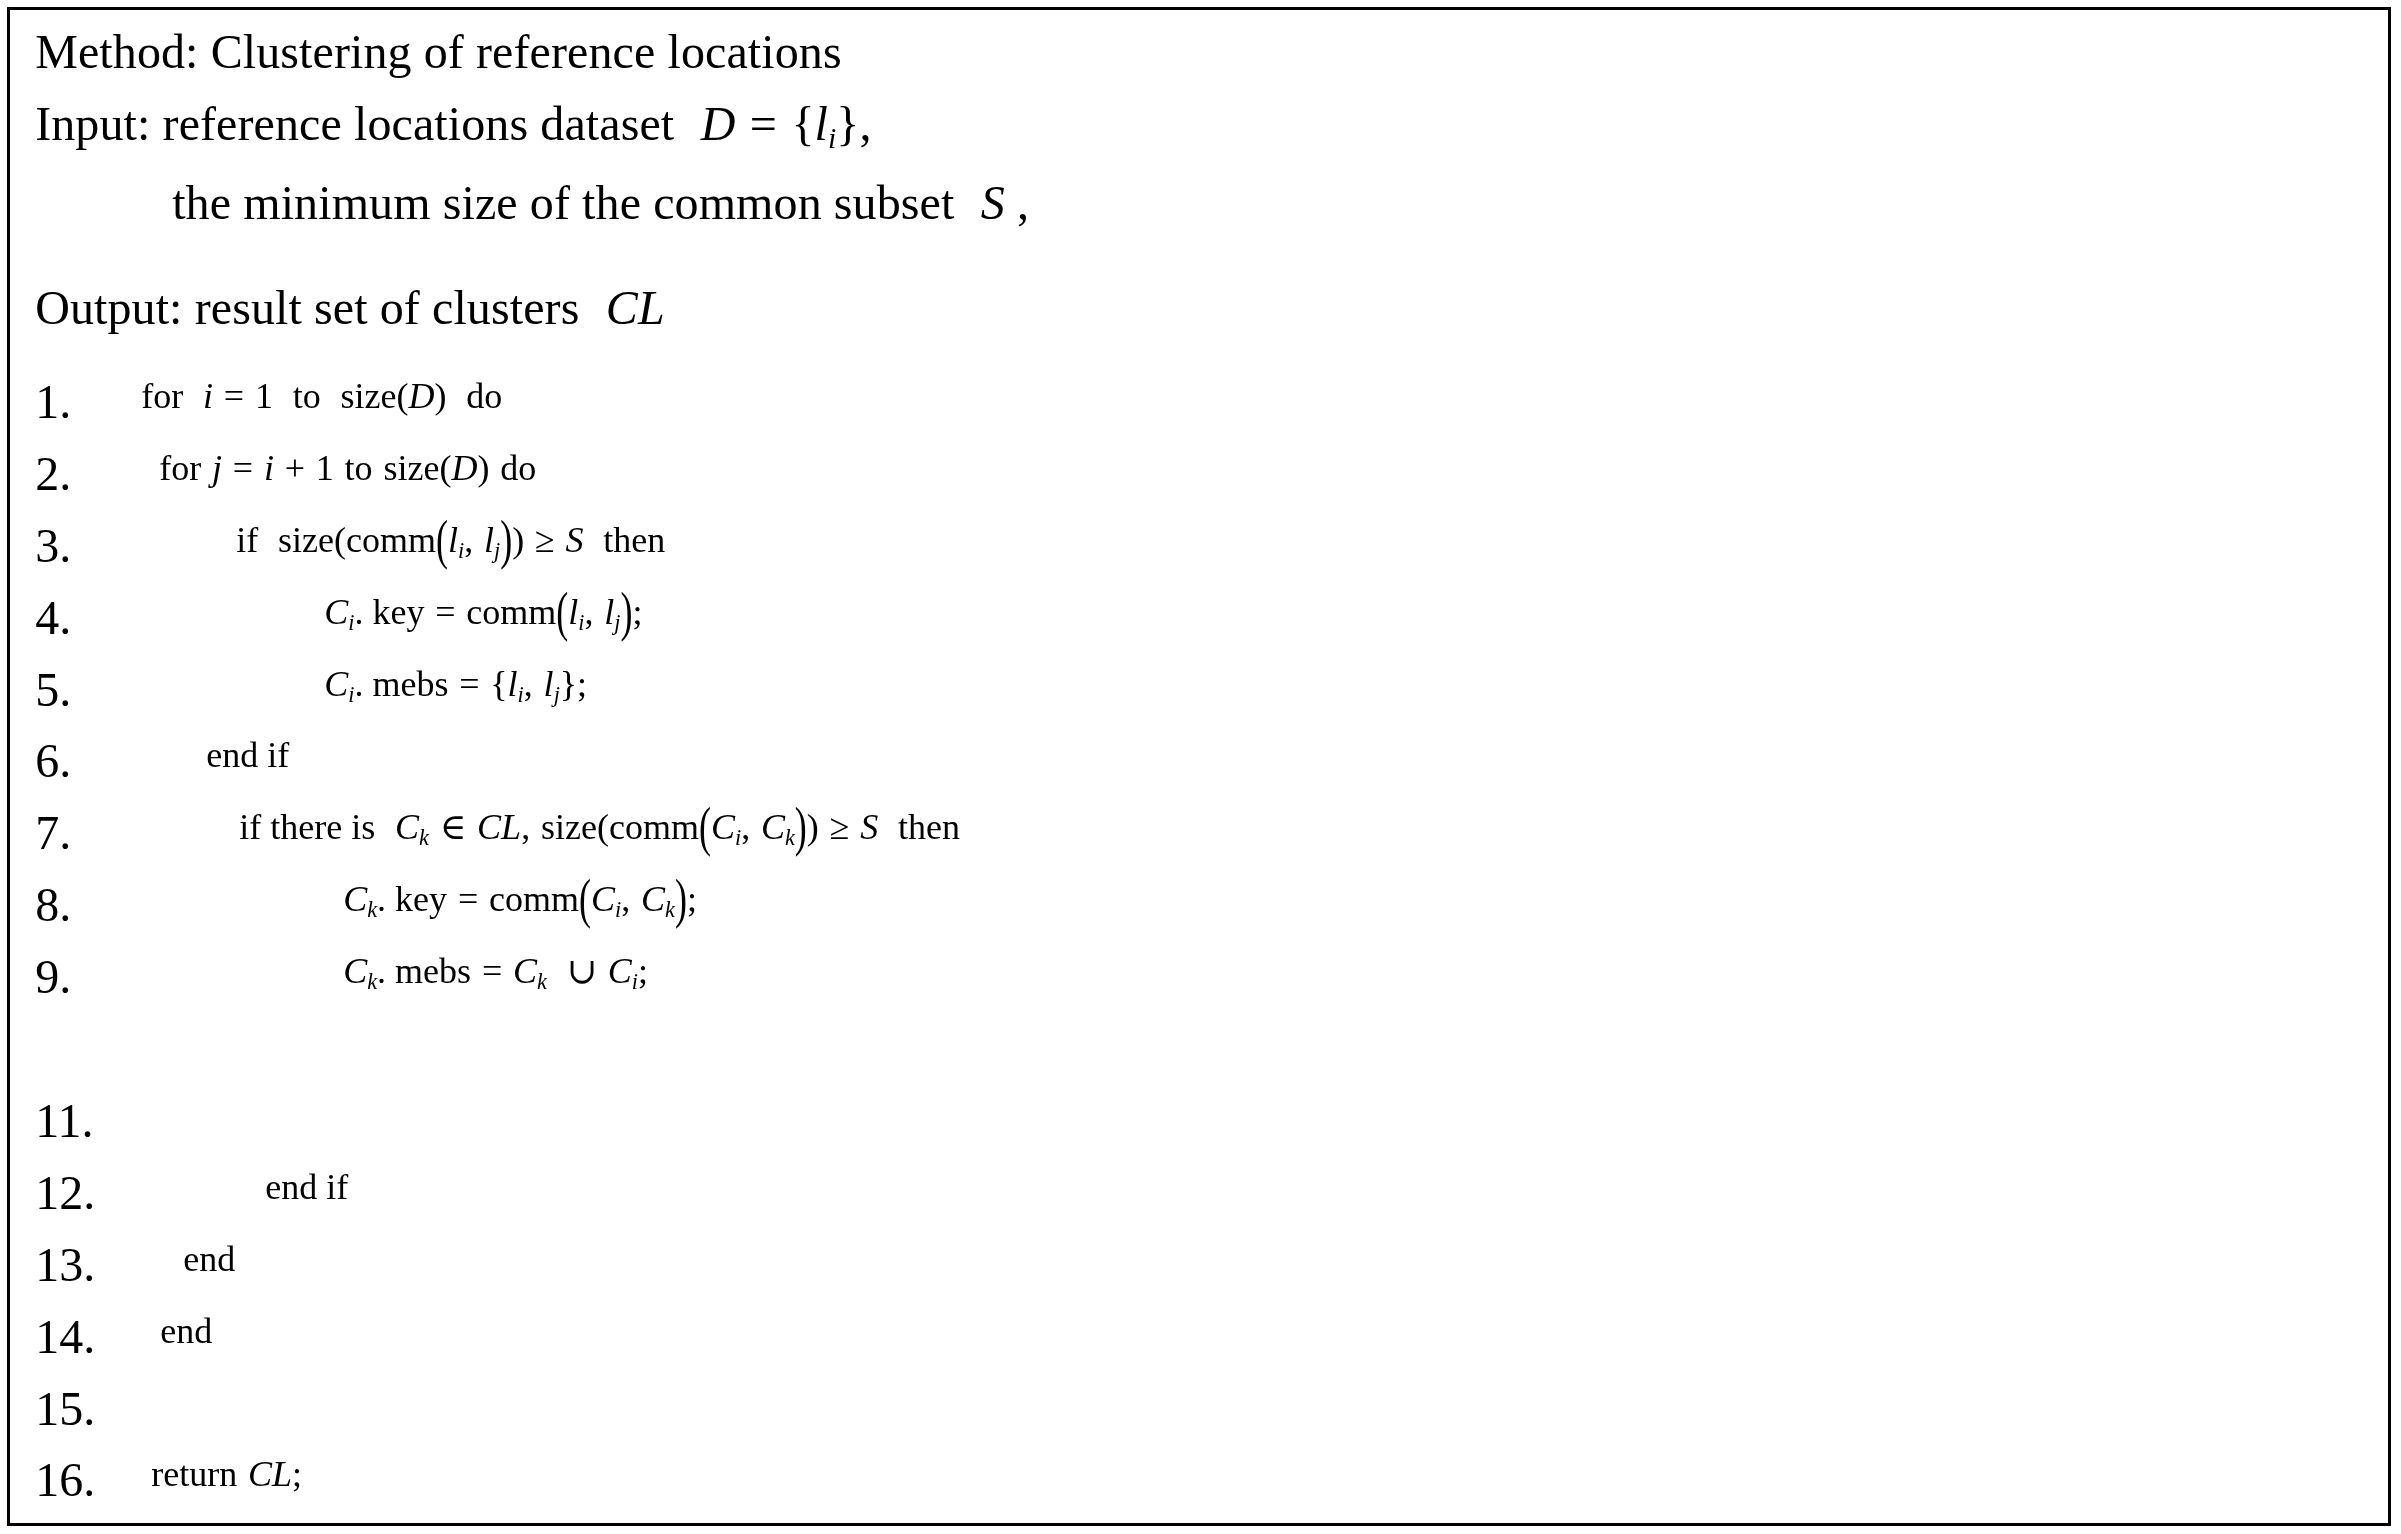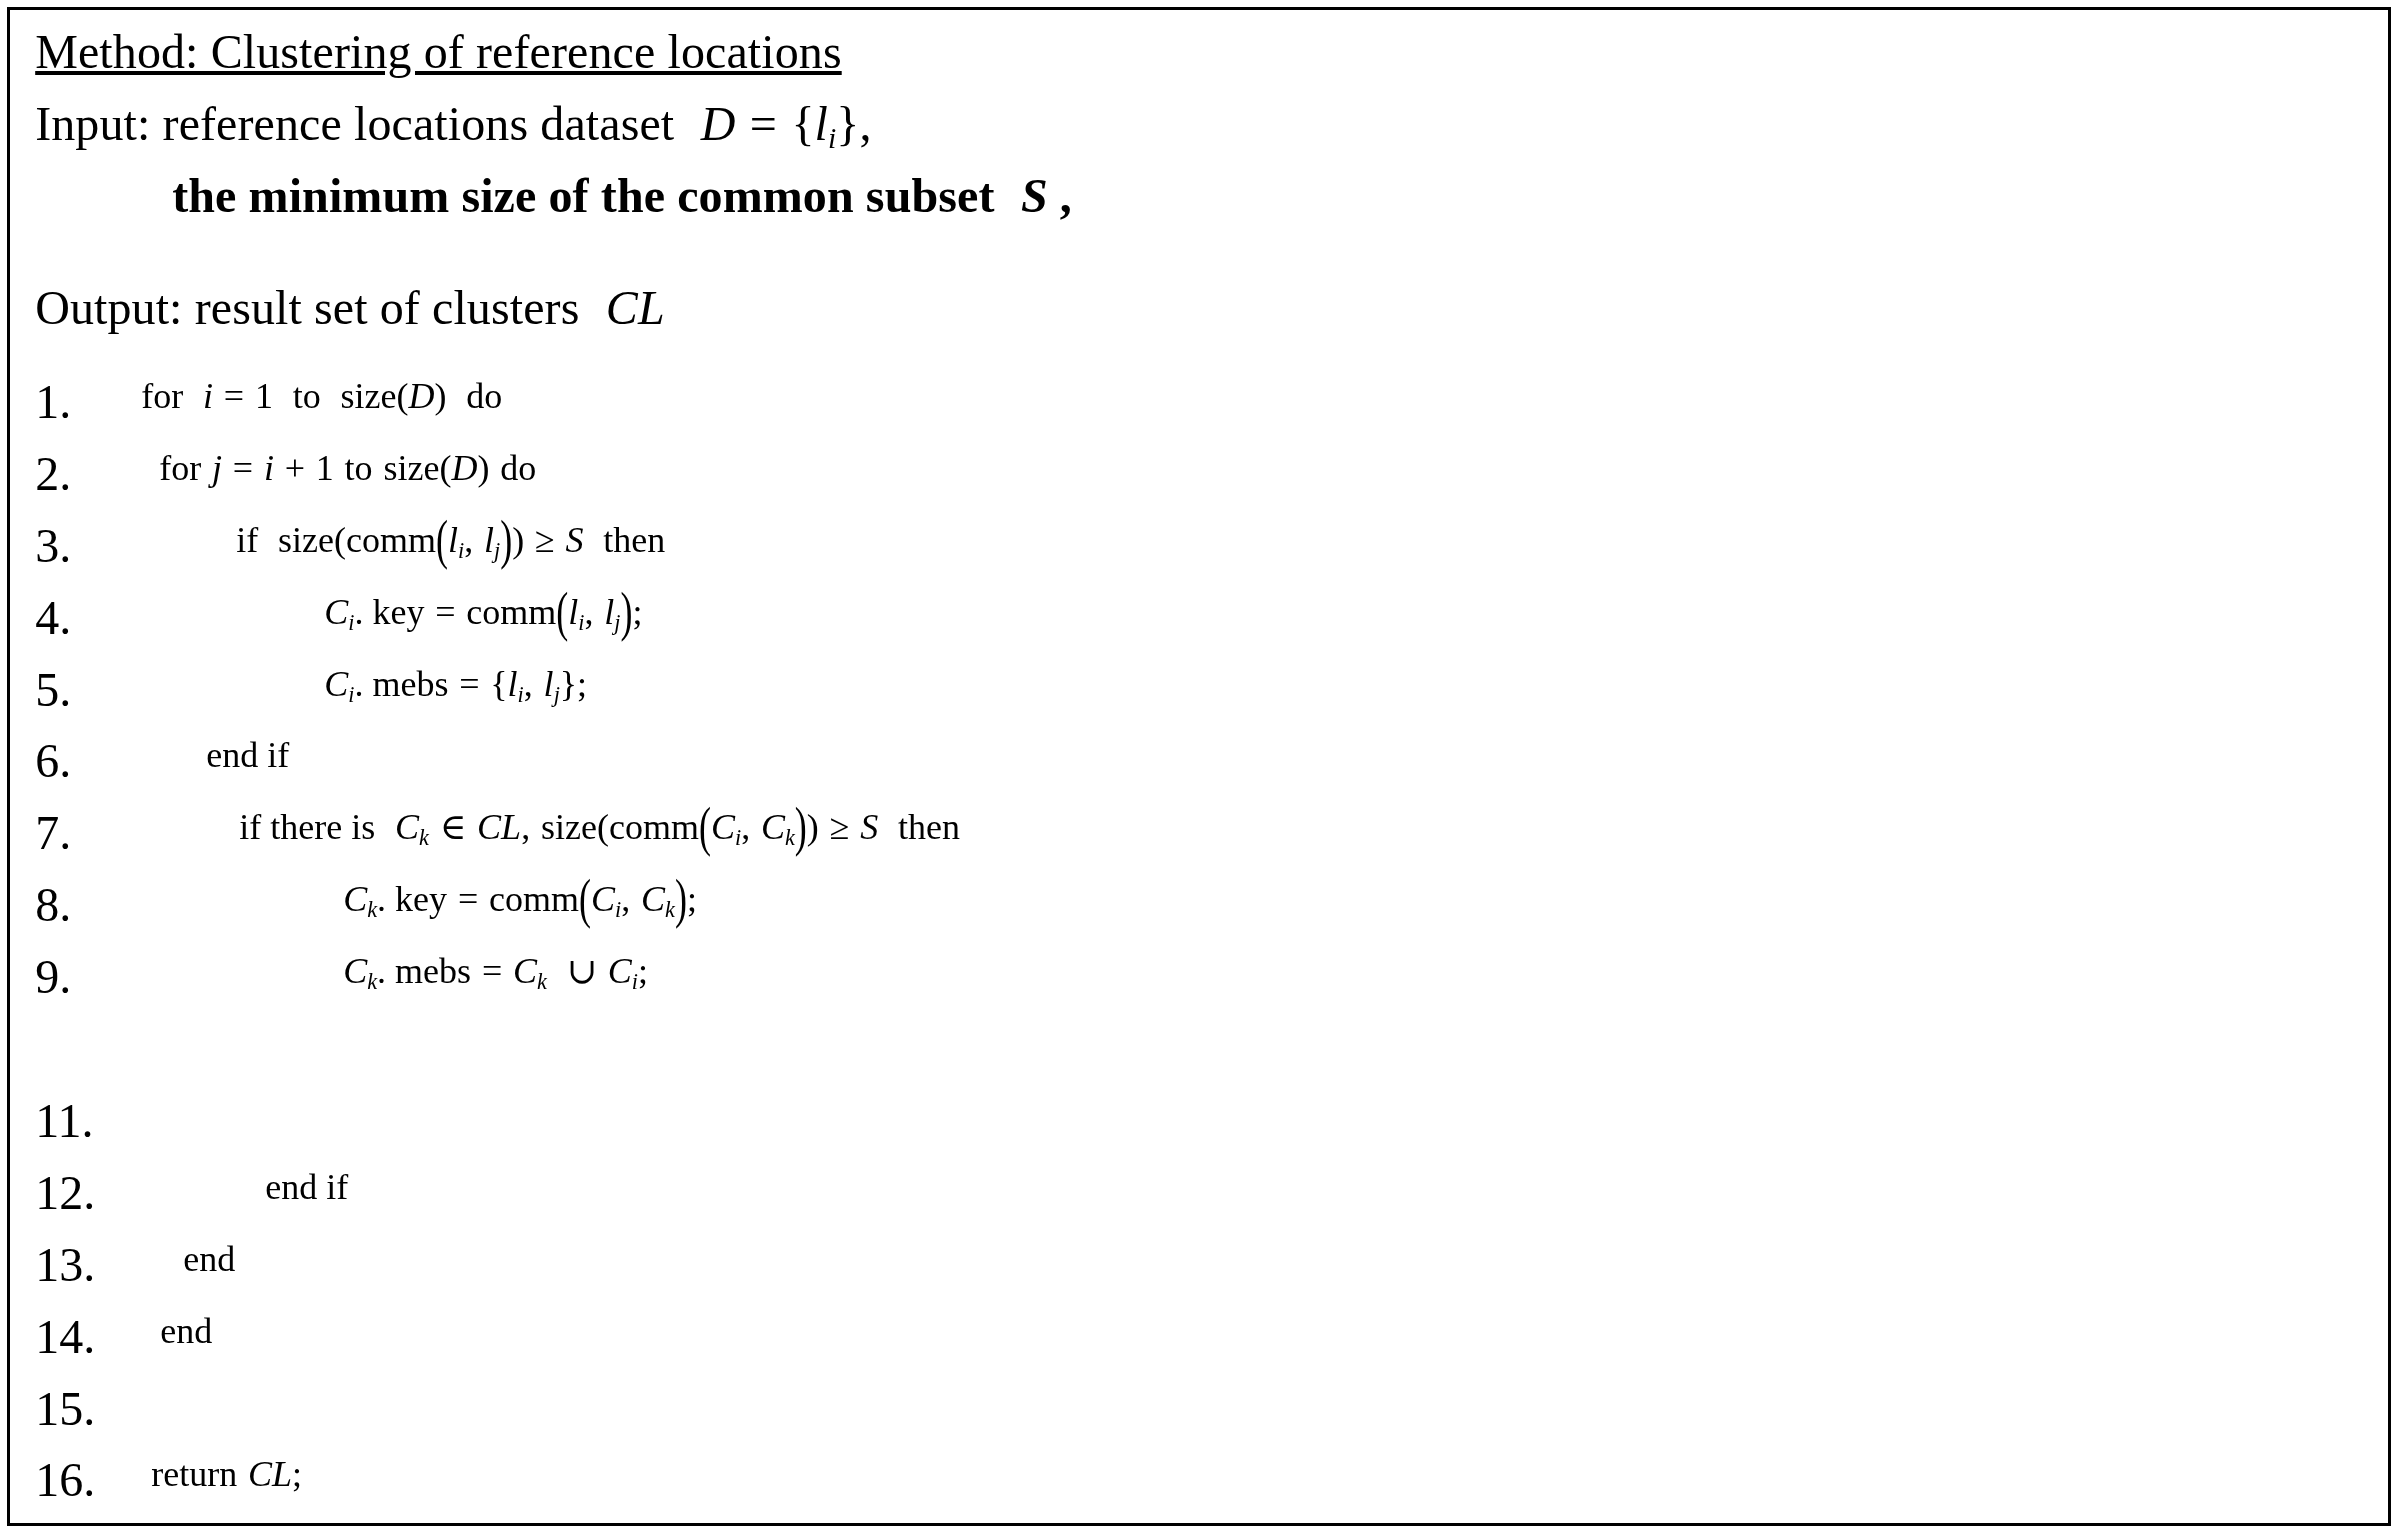--- a/index.html
+++ b/index.html
@@ -32,23 +32,23 @@
 
   
   .hdr-line {
     position: absolute;
     left: 0;
     white-space: nowrap;
     font-size: 48px;
     line-height: 1;
     letter-spacing: 0.1px;
   }
-  .hdr-1 { top: 18.3px;  left: 25px; text-decoration: underline; }
+  .hdr-1 { top: 18.3px;  left: 25px; }
   .hdr-2 { top: 90px; left: 25px; }
-  .hdr-3 { top: 162px; left: 162px; font-weight: bold; }
+  .hdr-3 { top: 169px; left: 162px; }
   .hdr-4 { top: 234px; left: 25px; margin-top: 40px; }
 
   
   .code-line {
     position: absolute;
     left: 0;
     right: 0;
     height: 71px;
     white-space: nowrap;
     font-size: 48px;

